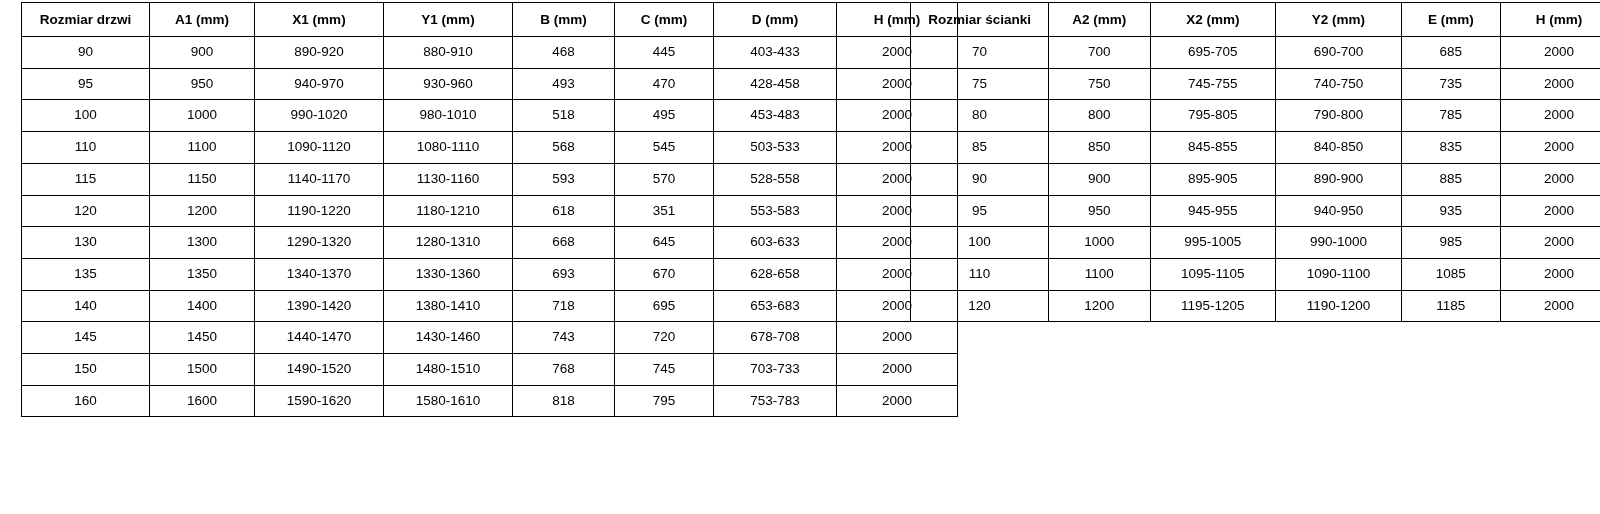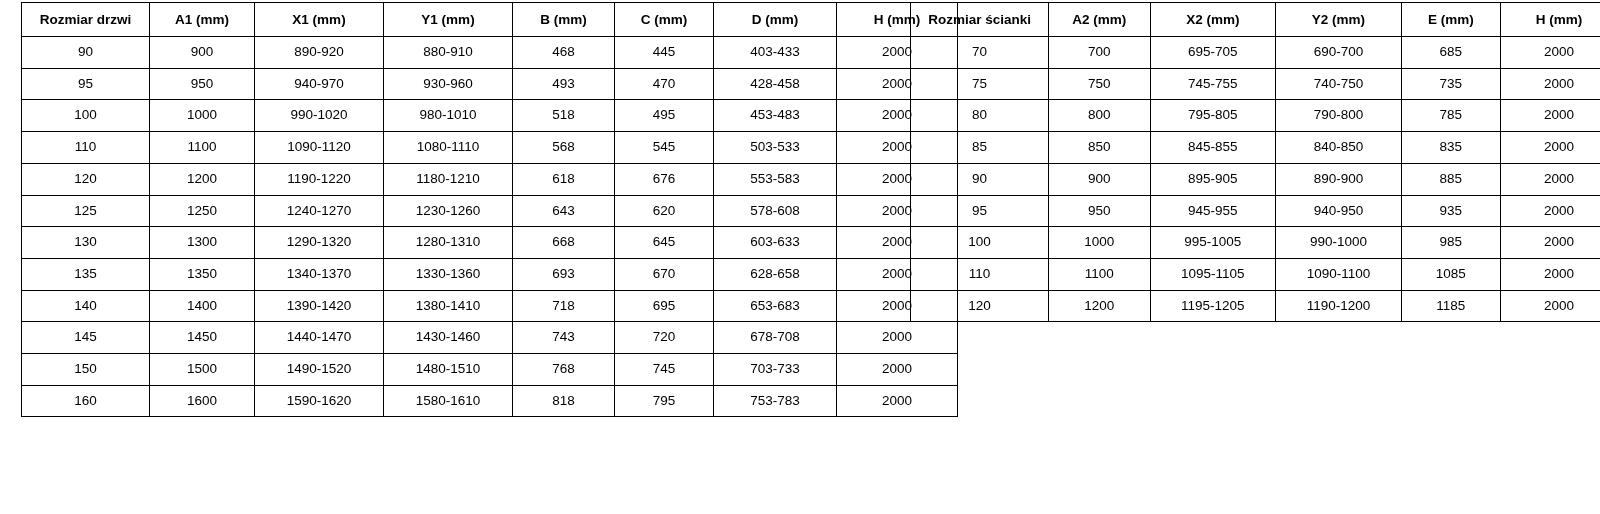--- a/index.html
+++ b/index.html
@@ -131,37 +131,37 @@
           <td>110</td>
           <td>1100</td>
           <td>1090-1120</td>
           <td>1080-1110</td>
           <td>568</td>
           <td>545</td>
           <td>503-533</td>
           <td>2000</td>
         </tr>
         <tr>
+          <td>115</td>
+          <td>1150</td>
+          <td>1140-1170</td>
+          <td>1130-1160</td>
+          <td>593</td>
+          <td>570</td>
+          <td>528-558</td>
+          <td>2000</td>
+        </tr>
+        <tr>
           <td>120</td>
           <td>1200</td>
           <td>1190-1220</td>
           <td>1180-1210</td>
           <td>618</td>
-          <td>676</td>
+          <td>351</td>
           <td>553-583</td>
-          <td>2000</td>
-        </tr>
-        <tr>
-          <td>125</td>
-          <td>1250</td>
-          <td>1240-1270</td>
-          <td>1230-1260</td>
-          <td>643</td>
-          <td>620</td>
-          <td>578-608</td>
           <td>2000</td>
         </tr>
         <tr>
           <td>130</td>
           <td>1300</td>
           <td>1290-1320</td>
           <td>1280-1310</td>
           <td>668</td>
           <td>645</td>
           <td>603-633</td>

